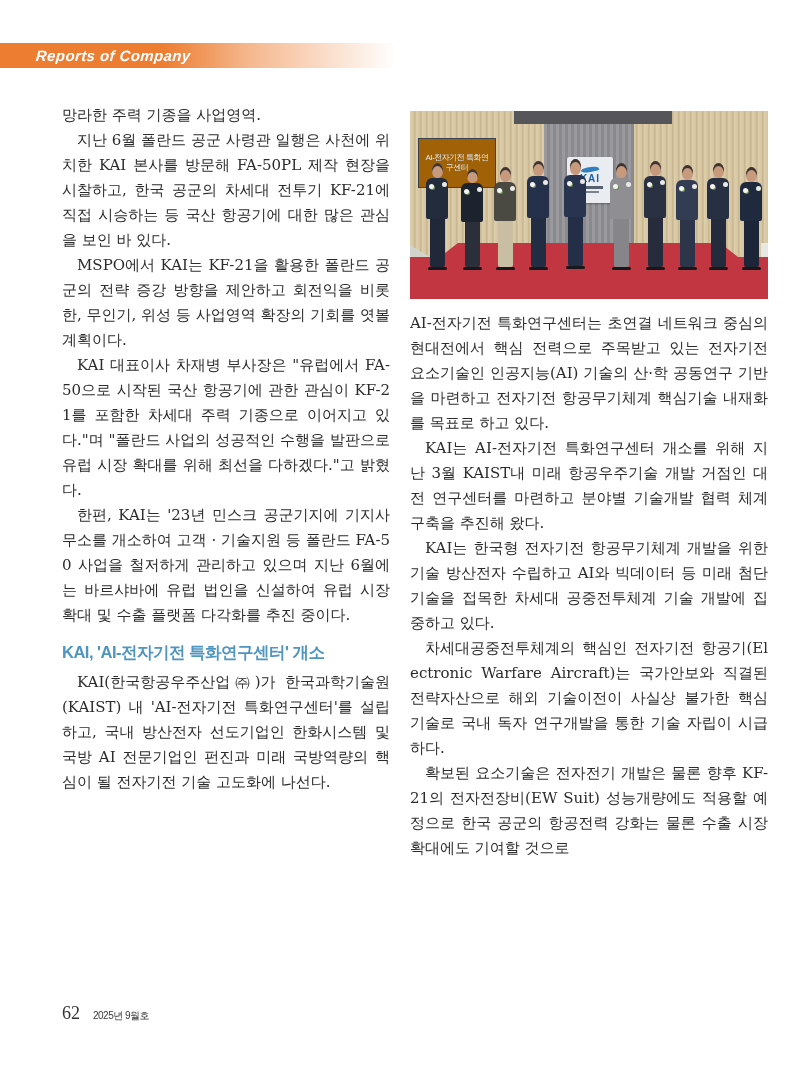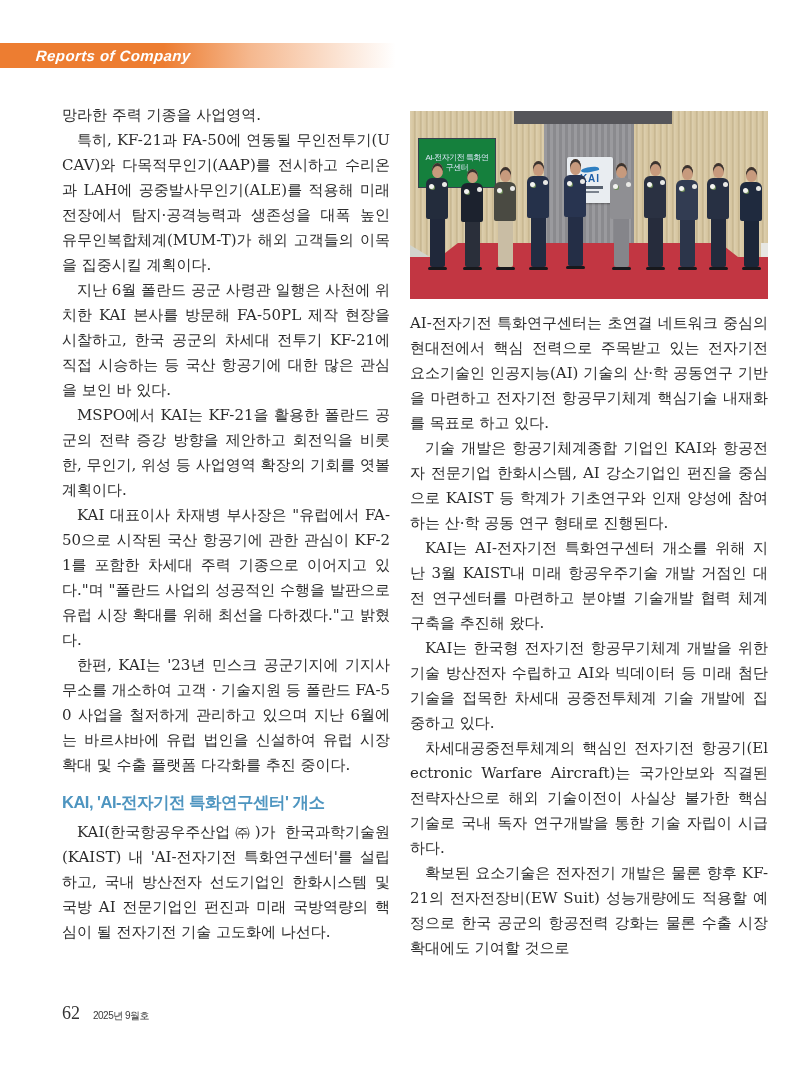--- a/index.html
+++ b/index.html
@@ -83,21 +83,21 @@
     border-radius:60% 100% 20% 80%;transform:rotate(-12deg);
   }
   .sign .sign-kai{
     font-family:"Liberation Sans",sans-serif;font-weight:bold;
     font-size:10px;line-height:10px;color:#1f5fa8;letter-spacing:1px;
   }
   .sign .bar{display:block;width:26px;height:3px;background:#56606e;}
   .sign .bar.short{width:18px;height:2px;background:#7b838e;}
   .screen{
     position:absolute;left:8px;top:27px;width:78px;height:50px;
-    background:#15803d;border:1px solid #39424f;
+    background:#a16207;border:1px solid #39424f;
     display:flex;align-items:center;justify-content:center;
     padding:3px;text-align:center;
   }
   .screen span{
     font-family:"Liberation Sans",sans-serif;
     font-size:8px;line-height:10px;color:#d7e5f4;letter-spacing:-0.5px;
   }
   .carpet{position:absolute;left:0;right:0;bottom:0;height:42px;background:var(--carpet-red);}
   .carpet::before{ 
     content:"";position:absolute;left:30px;right:30px;top:-14px;height:14px;
@@ -141,21 +141,20 @@
 <div class="page">
 
   <div class="banner">
     <span>Reports of Company</span>
   </div>
 
   <div class="columns">
 
     <div class="col left">
       <p class="no-indent">망라한 주력 기종을 사업영역.</p>
-      <p>특히, KF-21과 FA-50에 연동될 무인전투기(UCAV)와 다목적무인기(AAP)를 전시하고 수리온과 LAH에 공중발사무인기(ALE)를 적용해 미래전장에서 탐지·공격능력과 생존성을 대폭 높인 유무인복합체계(MUM-T)가 해외 고객들의 이목을 집중시킬 계획이다.</p>
       <p>지난 6월 폴란드 공군 사령관 일행은 사천에 위치한 KAI 본사를 방문해 FA-50PL 제작 현장을 시찰하고, 한국 공군의 차세대 전투기 KF-21에 직접 시승하는 등 국산 항공기에 대한 많은 관심을 보인 바 있다.</p>
       <p>MSPO에서 KAI는 KF-21을 활용한 폴란드 공군의 전략 증강 방향을 제안하고 회전익을 비롯한, 무인기, 위성 등 사업영역 확장의 기회를 엿볼 계획이다.</p>
       <p>KAI 대표이사 차재병 부사장은 "유럽에서 FA-50으로 시작된 국산 항공기에 관한 관심이 KF-21를 포함한 차세대 주력 기종으로 이어지고 있다."며 "폴란드 사업의 성공적인 수행을 발판으로 유럽 시장 확대를 위해 최선을 다하겠다."고 밝혔다.</p>
       <p>한편, KAI는 '23년 민스크 공군기지에 기지사무소를 개소하여 고객 · 기술지원 등 폴란드 FA-50 사업을 철저하게 관리하고 있으며 지난 6월에는 바르샤바에 유럽 법인을 신설하여 유럽 시장 확대 및 수출 플랫폼 다각화를 추진 중이다.</p>
       <h2 class="section-heading">KAI, 'AI-전자기전 특화연구센터' 개소</h2>
       <p>KAI(한국항공우주산업㈜)가 한국과학기술원(KAIST) 내 'AI-전자기전 특화연구센터'를 설립하고, 국내 방산전자 선도기업인 한화시스템 및 국방 AI 전문기업인 펀진과 미래 국방역량의 핵심이 될 전자기전 기술 고도화에 나선다.</p>
 
     </div>
 
     <div class="col right">
@@ -262,21 +261,20 @@
               <span class="torso" style="background:#1f2a3e">
                 <i class="corsage"></i>
                 <i class="fist"></i>
               </span>
               <span class="legs" style="background:#1c2638"></span>
               <span class="shoes"></span>
             </div>
           </div>
       </div>
       <p class="no-indent">AI-전자기전 특화연구센터는 초연결 네트워크 중심의 현대전에서 핵심 전력으로 주목받고 있는 전자기전 요소기술인 인공지능(AI) 기술의 산·학 공동연구 기반을 마련하고 전자기전 항공무기체계 핵심기술 내재화를 목표로 하고 있다.</p>
-      <p>기술 개발은 항공기체계종합 기업인 KAI와 항공전자 전문기업 한화시스템, AI 강소기업인 펀진을 중심으로 KAIST 등 학계가 기초연구와 인재 양성에 참여하는 산·학 공동 연구 형태로 진행된다.</p>
       <p>KAI는 AI-전자기전 특화연구센터 개소를 위해 지난 3월 KAIST내 미래 항공우주기술 개발 거점인 대전 연구센터를 마련하고 분야별 기술개발 협력 체계 구축을 추진해 왔다.</p>
       <p>KAI는 한국형 전자기전 항공무기체계 개발을 위한 기술 방산전자 수립하고 AI와 빅데이터 등 미래 첨단기술을 접목한 차세대 공중전투체계 기술 개발에 집중하고 있다.</p>
       <p>차세대공중전투체계의 핵심인 전자기전 항공기(Electronic Warfare Aircraft)는 국가안보와 직결된 전략자산으로 해외 기술이전이 사실상 불가한 핵심 기술로 국내 독자 연구개발을 통한 기술 자립이 시급하다.</p>
       <p>확보된 요소기술은 전자전기 개발은 물론 향후 KF-21의 전자전장비(EW Suit) 성능개량에도 적용할 예정으로 한국 공군의 항공전력 강화는 물론 수출 시장 확대에도 기여할 것으로</p>
     </div>
 
   </div>
 
   <div class="footer">
     <span class="pagenum">62</span>

